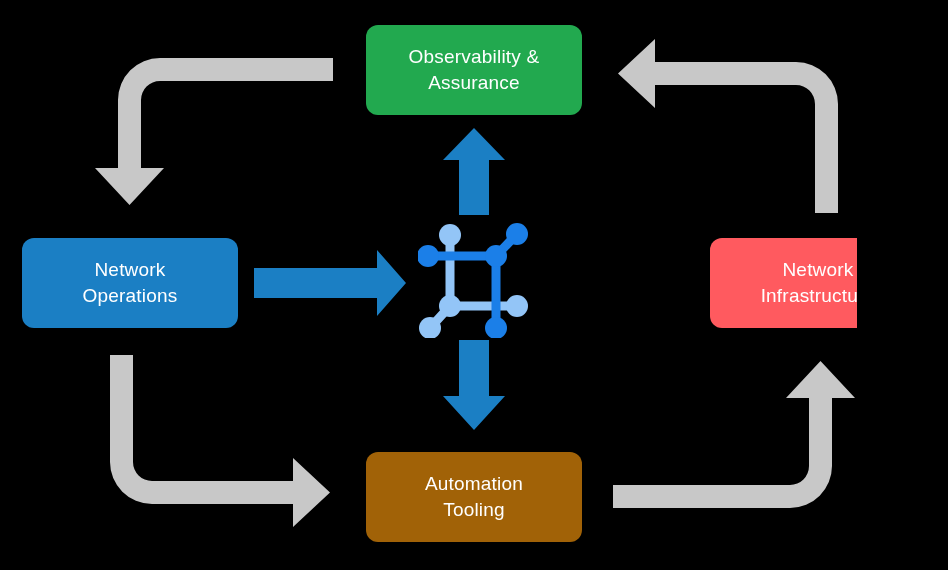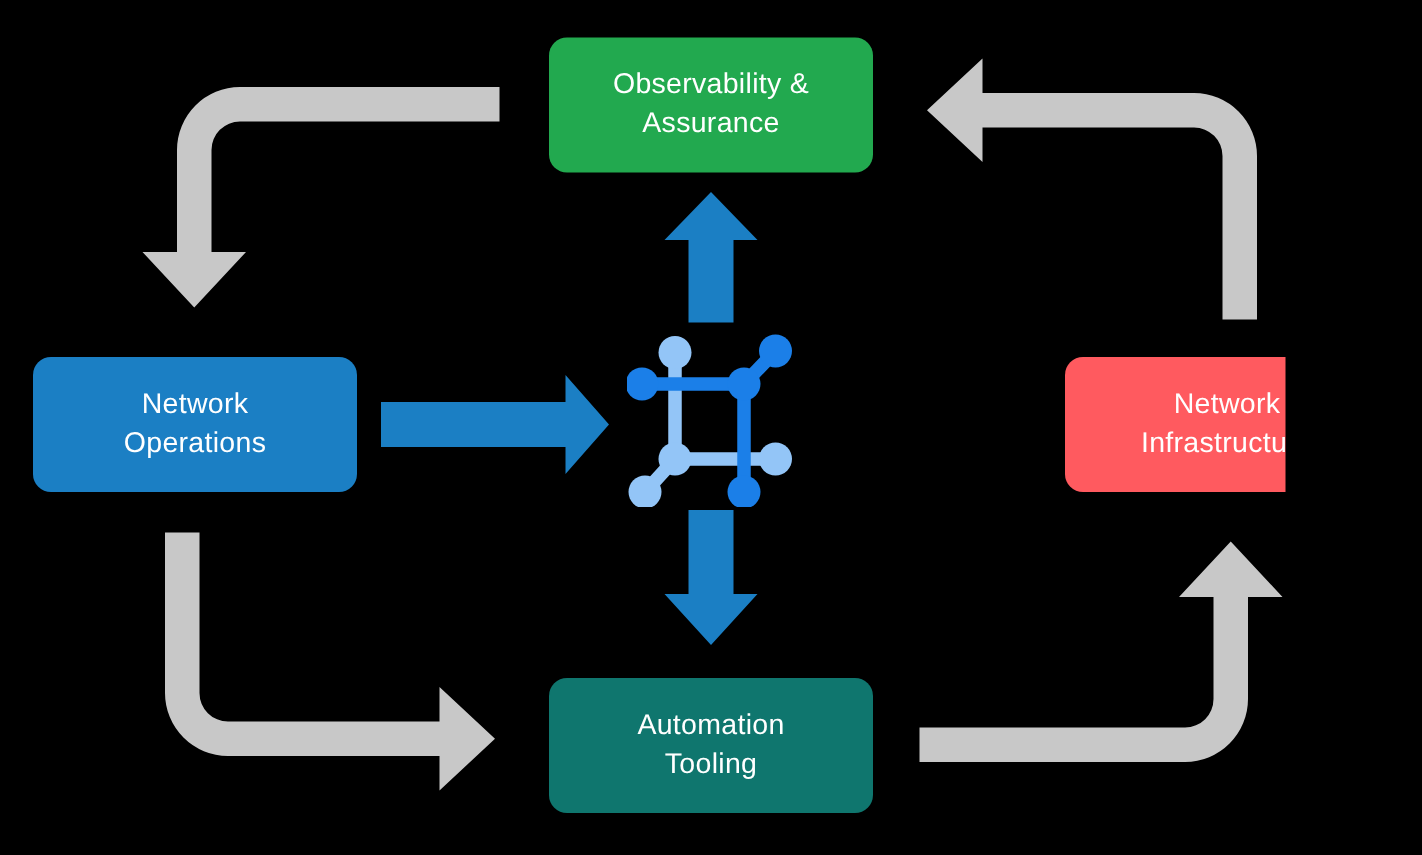--- a/index.html
+++ b/index.html
@@ -119,16 +119,16 @@
 
   <div class="node" id="node-observability" style="background-color: rgb(34, 169, 79);">Observability &amp;
 Assurance</div>
 
   <div class="node" id="node-operations" style="background-color: rgb(27, 127, 196);">Network
 Operations</div>
 
   <div class="node" id="node-infrastructure" style="background-color: rgb(255, 90, 95);">Network
 Infrastructure</div>
 
-  <div class="node" id="node-automation" style="background-color: #0f766e;">Automation
+  <div class="node" id="node-automation" style="background-color: #a16207;">Automation
 Tooling</div>
 
 </div>
 
 </body></html>

